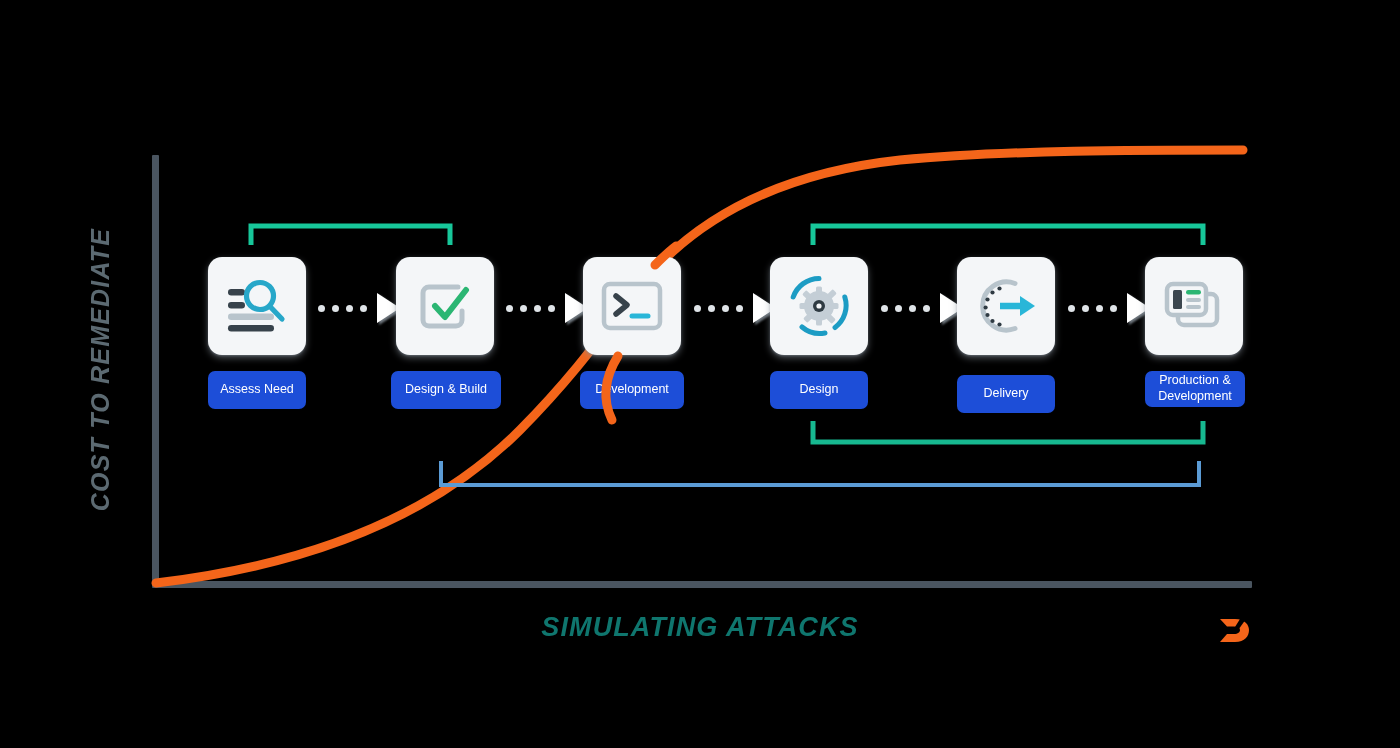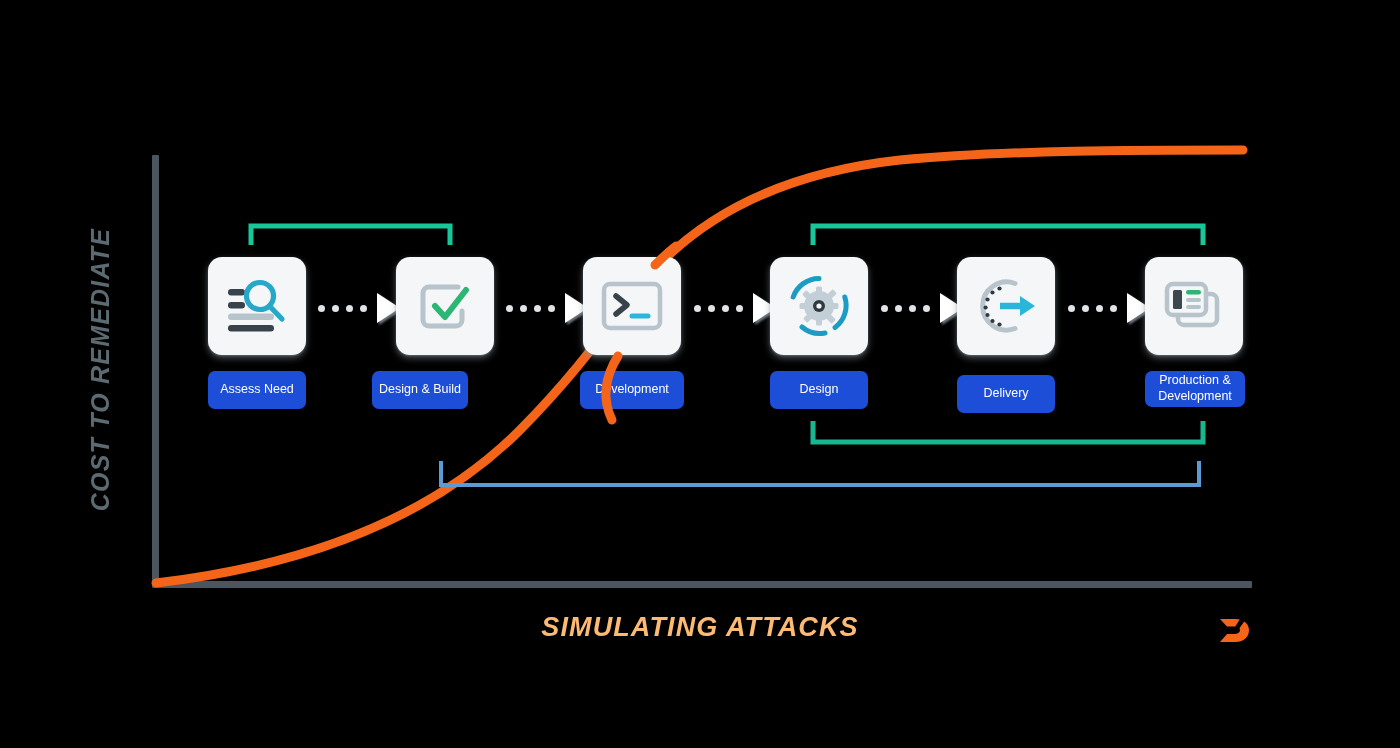--- a/index.html
+++ b/index.html
@@ -18,21 +18,21 @@
     position:absolute;left:-60px;top:355px;width:320px;
     transform:rotate(-90deg);
     text-align:center;
     font-size:25px;font-weight:bold;font-style:italic;
     letter-spacing:1.2px;color:#5c6a72;
     white-space:nowrap;
   }
   .axis-label-x{
     position:absolute;left:0;top:612px;width:1400px;text-align:center;
     font-size:27px;font-weight:bold;font-style:italic;
-    letter-spacing:1.1px;color:#fdba74;
+    letter-spacing:1.1px;color:#0f766e;
   }
 
   
   .curve{position:absolute;left:0;top:0;width:1400px;height:748px;pointer-events:none;}
 
   
   .bracket{position:absolute;}
 
   
   .pipeline{position:absolute;left:0;top:0;width:1400px;height:748px;}
@@ -129,21 +129,21 @@
       <span class="tri"></span>
     </div>
 
     <div class="stage-node">
       <div class="card" style="left:396px;top:257px;">
         <svg width="58" height="58" viewBox="0 0 58 58">
           <path d="M 42 10 L 13 10 A 6 6 0 0 0 7 16 L 7 43 A 6 6 0 0 0 13 49 L 40 49 A 6 6 0 0 0 46 43 L 46 34" fill="none" stroke="#b8c4cc" stroke-width="5" stroke-linecap="round"></path>
           <path d="M 19 29 L 29 40 L 50 13" fill="none" stroke="#2bb673" stroke-width="6" stroke-linecap="round" stroke-linejoin="round"></path>
         </svg>
       </div>
-      <div class="pill one-line" style="left:372px;top:371px;width:96px;">
+      <div class="pill one-line" style="left:391px;top:371px;width:110px;">
         <span>Design &amp; Build</span>
       </div>
     </div>
 
     <div class="connector" style="left:506px;top:293px;">
       <span class="dot"></span>
       <span class="dot"></span>
       <span class="dot"></span>
       <span class="dot"></span>
       <span class="tri"></span>

